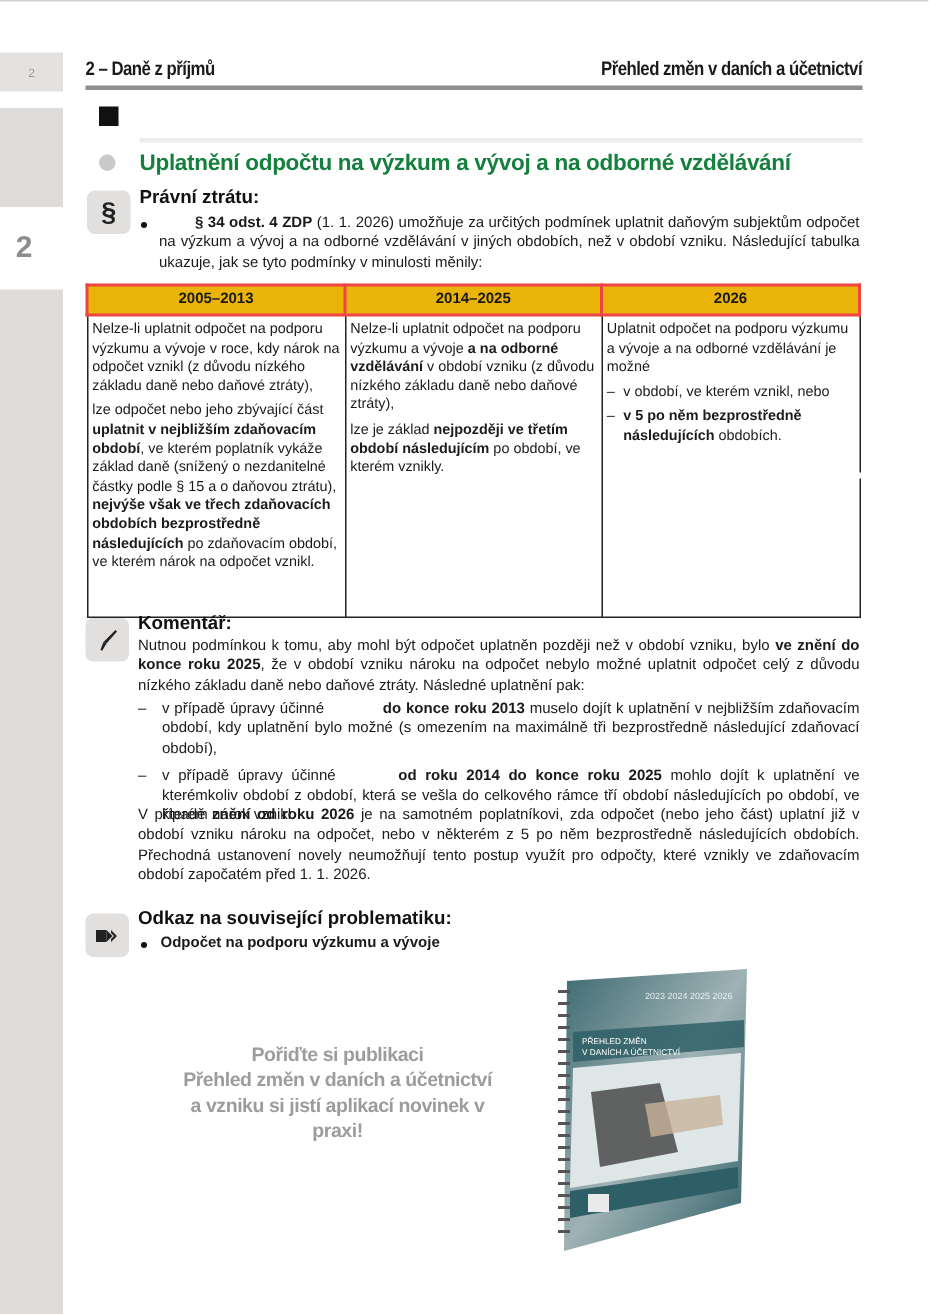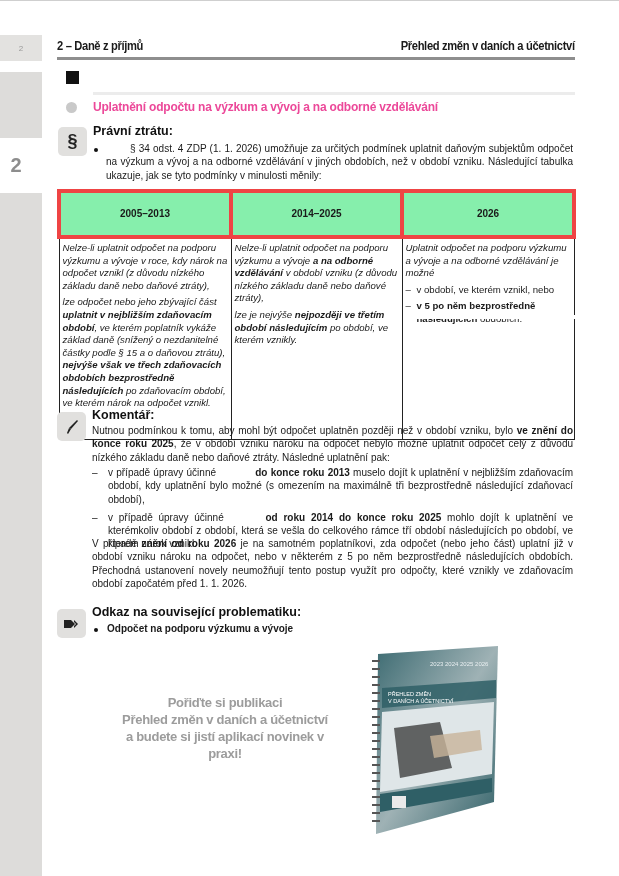--- a/index.html
+++ b/index.html
@@ -21,36 +21,36 @@
          transform:scaleX(0.86); transform-origin:left top; width:602px; }
   .hdr-rule { position:absolute; left:57px; top:57px; width:518px; height:3px; background:#8e8e8e; }
 
   .h1 { position:absolute; left:66px; top:71px; width:510px; display:flex; align-items:center; }
   .h1 .sq { width:13px; height:13px; background:#111; margin-right:14px; flex:none; }
   .h1 .txt { font-size:17.5px; font-weight:bold; color:#111; letter-spacing:-0.2px; }
   .h1-rule { position:absolute; left:93px; top:92px; width:482px; height:3px; background:#ececec; }
 
   .h2 { position:absolute; left:66px; top:100px; display:flex; align-items:center; }
   .h2 .dot { width:11px; height:11px; border-radius:50%; background:#c9c9c9; margin-right:16px; flex:none; }
-  .h2 .txt { font-size:12px; font-weight:bold; color:#ec4899; letter-spacing:-0.2px; }
+  .h2 .txt { font-size:15px; font-weight:bold; color:#15803d; letter-spacing:-0.2px; }
 
   .icon-box { position:absolute; width:29px; height:29px; background:#e1e0de; border-radius:5px;
               display:flex; align-items:center; justify-content:center; }
   .icon-box.para { left:58px; top:127px; font-size:18px; font-weight:bold; color:#222; }
 
   .sec-title { position:absolute; font-size:12.5px; font-weight:bold; color:#111; }
   .bul { position:absolute; font-size:10px; line-height:13.3px; color:#1a1a1a; }
-  .bul .b { font-weight:normal;padding-left:24px; }
+  .bul .b { font-weight:bold;padding-left:24px; }
   .bul-dot { position:absolute; width:4px; height:4px; background:#111; border-radius:50%; }
 
   table.cmp { position:absolute; left:57px; top:189px; width:515px; border-collapse:collapse; table-layout:fixed;
               font-size:9.6px; line-height:12.6px; }
-  table.cmp th { background:#86efac; border:4px solid #ef4444; height:18px; font-size:10px; font-weight:bold; padding:12px; }
+  table.cmp th { background:#eab308; border:2px solid #ef4444; height:18px; font-size:10px; font-weight:bold; padding:0; }
   table.cmp td { border:1px solid #222; vertical-align:top; padding:3px 3px 4px 3px; height:193px; }
-  table.cmp td p { margin:0 0 4px 0;font-style:italic; }
+  table.cmp td p { margin:0 0 4px 0; }
   table.cmp .b { font-weight:bold; }
   .dash { display:flex; margin:0 0 4px 0; }
   .dash .d { width:11px; flex:none; }
 
   .wm { position:absolute; left:407px; top:315px; width:175px; background:#ffffff; color:#9a9a9a;
         font-weight:bold; font-size:13px; line-height:17px; padding:2px 0 2px 4px; }
   .wm .tri { display:inline-block; width:0; height:0; border-left:6px solid transparent; border-right:6px solid transparent;
              border-bottom:10px solid #9a9a9a; margin-right:3px; vertical-align:-1px; }
   .wm .l2 { padding-left:14px; }
 
@@ -118,21 +118,21 @@
     </tr>
   </thead>
   <tbody>
     <tr>
       <td>
         <p>Nelze-li uplatnit odpočet na podporu výzkumu a vývoje v roce, kdy nárok na odpočet vznikl (z důvodu nízkého základu daně nebo daňové ztráty),</p>
         <p><span>lze odpočet nebo jeho zbývající část </span><span class="b">uplatnit v nejbližším zdaňovacím období</span><span>, ve kterém poplatník vykáže základ daně (snížený o nezdanitelné částky podle § 15 a o daňovou ztrátu), </span><span class="b">nejvýše však ve třech zdaňovacích obdobích bezprostředně následujících</span><span> po zdaňovacím období, ve kterém nárok na odpočet vznikl.</span></p>
       </td>
       <td>
         <p><span>Nelze-li uplatnit odpočet na podporu výzkumu a vývoje </span><span class="b">a na odborné vzdělávání</span><span> v období vzniku (z důvodu nízkého základu daně nebo daňové ztráty),</span></p>
-        <p><span>lze je nejvýše </span><span class="b">nejpozději ve třetím období následujícím</span><span> po období, ve kterém vznikly.</span></p>
+        <p><span>lze je základ </span><span class="b">nejpozději ve třetím období následujícím</span><span> po období, ve kterém vznikly.</span></p>
       </td>
       <td>
         <p>Uplatnit odpočet na podporu výzkumu a vývoje a na odborné vzdělávání je možné</p>
         <div class="dash">
             <span class="d">–</span>
             <span>v období, ve kterém vznikl, nebo</span>
           </div>
         <div class="dash">
             <span class="d">–</span>
             <span><span class="b">v 5 po něm bezprostředně následujících</span><span> obdobích.</span></span>
@@ -176,21 +176,21 @@
       <path d="M10 1 L14 5 L10 9 L10 7 L12 5 L10 3 Z" fill="#222"></path>
     </svg>
 </div>
 <div class="sec-title" style="left:92px;top:605px;">Odkaz na související problematiku:</div>
 <div class="bul-dot" style="left:94px;top:628px;"></div>
 <div class="bul" style="left:107px;top:622px;font-weight:bold;">Odpočet na podporu výzkumu a vývoje</div>
 
 <div class="promo">
   <div>Pořiďte si publikaci</div>
   <div>Přehled změn v daních a účetnictví</div>
-  <div>a budete si jistí aplikací novinek v praxi!</div>
+  <div>a vzniku si jistí aplikací novinek v praxi!</div>
 </div>
 
 <div class="book">
   <svg width="128" height="188" viewBox="0 0 128 188">
     <defs>
       <linearGradient id="cov" x1="0" y1="0" x2="1" y2="1">
         <stop offset="0" stop-color="#3d6b72"></stop>
           <stop offset="0.5" stop-color="#9fb2b5"></stop>
           <stop offset="1" stop-color="#2f5f66"></stop>
       </linearGradient>

